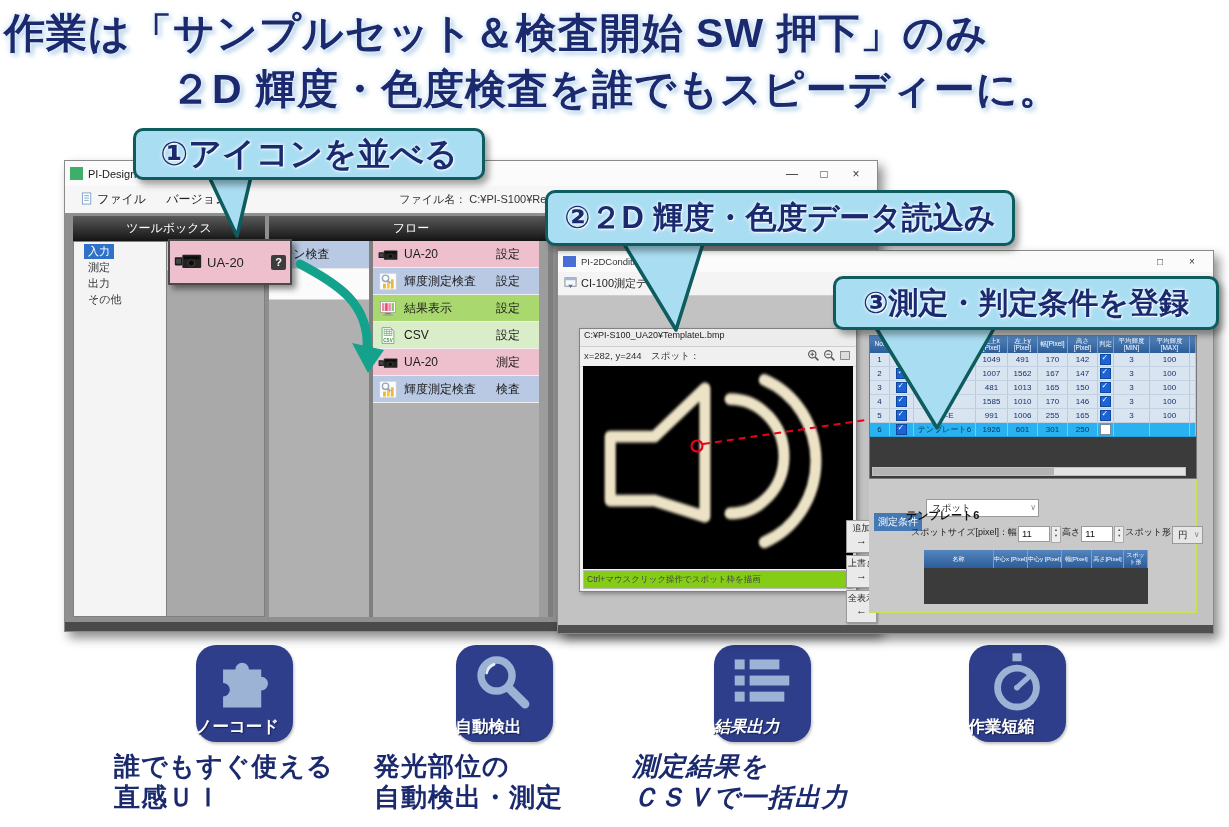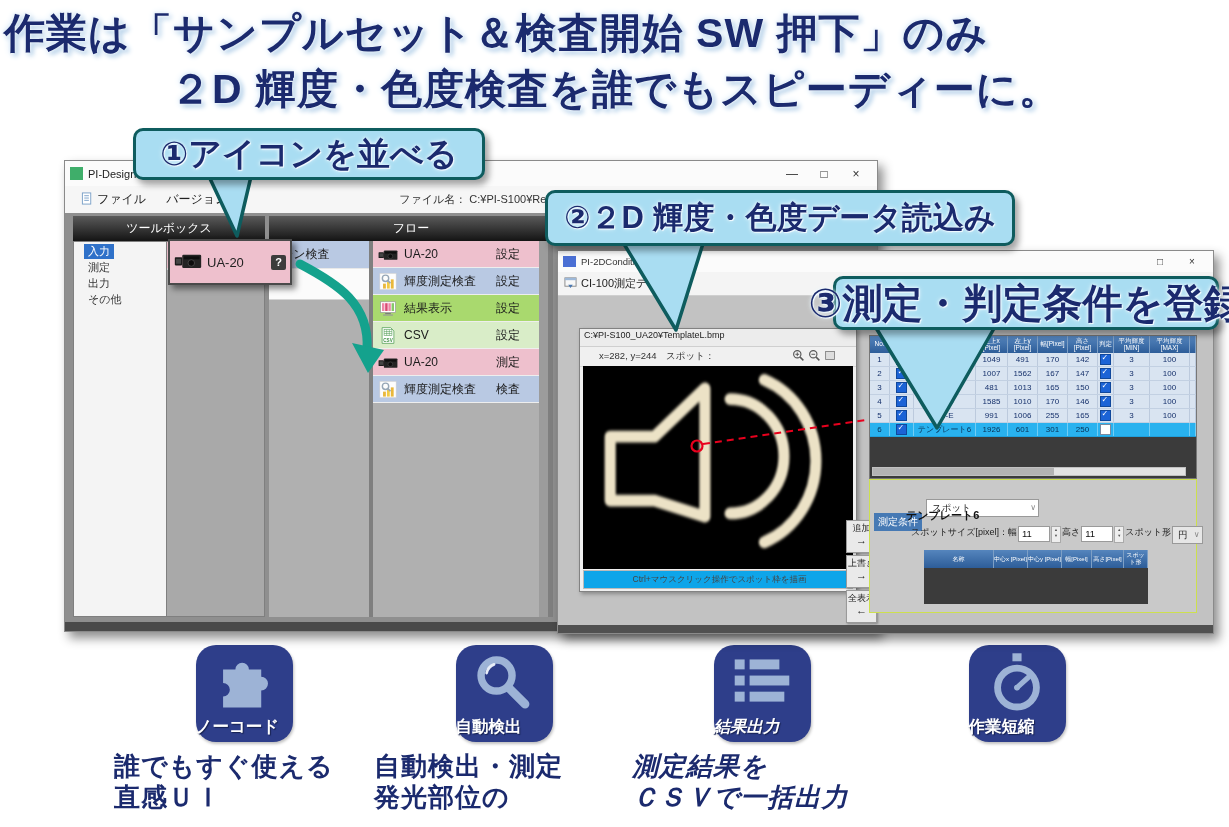--- a/index.html
+++ b/index.html
@@ -61,27 +61,27 @@
   
   #win2{left:557px;top:250px;width:655px;height:382px;background:#c2c2c2;z-index:10;}
   #win2 .tbar{height:21px;}
   #win2 .ttxt{font-size:9.5px;color:#333;}
   #tbar2{position:absolute;left:0;right:0;top:21px;height:23px;background:#f4f4f4;border-bottom:1px solid #cfcfcf;
          display:flex;align-items:center;padding:0 6px;font-size:11px;color:#222;gap:4px;}
   #wfoot2{position:absolute;left:0;right:0;bottom:0;height:8px;background:#505050;}
 
   #viewer{position:absolute;left:21px;top:77px;width:276px;height:262px;background:#f0f0f0;border:1px solid #828282;box-shadow:2px 2px 4px rgba(0,0,0,.3);}
   #vpath{height:15px;background:#ececec;border-bottom:1px solid #cfcfcf;font-size:9px;color:#222;padding:1px 4px;white-space:nowrap;overflow:hidden;}
-  #vstat{height:19px;display:flex;align-items:center;font-size:9.5px;color:#333;padding:0 19px;border-bottom:1px solid #d8d8d8;}
+  #vstat{height:19px;display:flex;align-items:center;font-size:9.5px;color:#333;padding:0 4px;border-bottom:1px solid #d8d8d8;}
   .vicons{margin-left:auto;display:flex;gap:3px;}
   .vicons span svg{width:13px;height:13px;}
   #imgbox{position:absolute;left:3px;right:3px;top:37px;bottom:22px;background:#000;}
   #imgbox svg{width:100%;height:100%;display:block;}
-  #vnote{position:absolute;left:3px;right:3px;bottom:2px;height:17px;background:#0ea5e9;border:1px solid #bbb;
-         font-size:8.5px;color:#444;line-height:16px;padding-left:3px;white-space:nowrap;overflow:hidden;text-align:center;}
+  #vnote{position:absolute;left:3px;right:3px;bottom:2px;height:17px;background:#84cc16;border:1px solid #bbb;
+         font-size:8.5px;color:#444;line-height:16px;padding-left:3px;white-space:nowrap;overflow:hidden;}
 
   #btncol{position:absolute;left:288px;top:269px;width:31px;}
   .sbtn{height:29px;background:#eaeaea;border:1px solid #9a9a9a;margin-bottom:2px;font-size:9px;color:#222;
         text-align:center;line-height:1.25;padding-top:2px;box-shadow:1px 1px 2px rgba(0,0,0,.3);}
   .sbarrow{font-weight:bold;font-size:11px;}
 
   
   #mtable{position:absolute;left:311px;top:84px;width:326px;height:142px;background:#3b3b3b;border:1px solid #777;}
   .mrow{display:grid;grid-template-columns:20px 24px 62px 32px 30px 30px 30px 16px 36px 40px 1fr;}
   #mt-head{height:17px;background:linear-gradient(#5585bd,#2d5d99);}
@@ -113,21 +113,21 @@
   #ct-head{display:grid;grid-template-columns:70px 34px 34px 30px 32px 1fr;height:18px;background:linear-gradient(#5585bd,#2d5d99);}
   .chc{font-size:6px;line-height:1.1;color:#fff;display:flex;align-items:center;justify-content:center;text-align:center;border-right:1px solid #7d9fc5;overflow:hidden;}
 
   
   .balloon{position:absolute;z-index:40;background:var(--balloon-fill);border:3.5px solid var(--balloon-border);
     border-radius:10px;display:flex;align-items:center;justify-content:center;font-weight:bold;color:var(--navy);
     box-shadow:4px 5px 6px rgba(0,0,0,.35);white-space:nowrap;
     text-shadow:0 0 3px #eef9ff,0 0 5px #eaf6ff,1px 1px 0 #f4fbff;}
   #bl1{left:133px;top:128px;width:346px;height:46px;font-size:33px;}
   #bl2{left:545px;top:190px;width:464px;height:50px;font-size:31px;}
-  #bl3{left:833px;top:276px;width:380px;height:48px;font-size:40px;}
+  #bl3{left:833px;top:276px;width:380px;height:48px;font-size:30px;}
   #overlay{position:absolute;left:0;top:0;width:1229px;height:827px;z-index:30;pointer-events:none;}
 
   
   #features{position:absolute;left:0;top:645px;width:1229px;height:182px;}
   .feature{position:absolute;top:0;width:260px;text-align:left;}
   .feature:nth-child(1){left:114px;} .feature:nth-child(2){left:374px;}
   .feature:nth-child(3){left:632px;font-style:italic;} .feature:nth-child(4){left:887px;}
   .badge{position:relative;width:97px;height:97px;margin:0 auto;background:var(--badge-navy);border-radius:20px;box-shadow:1px 2px 3px rgba(0,0,0,.25);}
   .bicon{position:absolute;left:0;right:0;top:6px;display:flex;justify-content:center;}
   .bicon svg{width:62px;height:64px;}
@@ -558,22 +558,22 @@
           <div class="bicon">
             <svg viewBox="0 0 50 50">
               <circle cx="19" cy="19" r="12.5" fill="none" style="stroke:var(--badge-icon)" stroke-width="6"></circle>
               <path d="M11 17 A9.5 9.5 0 0 1 17 10" fill="none" stroke="#e8eef8" stroke-width="2.2" stroke-linecap="round"></path>
               <line x1="29" y1="29" x2="42" y2="42" style="stroke:var(--badge-icon)" stroke-width="7" stroke-linecap="round"></line>
             </svg>
           </div>
           <div class="blabel">自動検出</div>
         </div>
         <div class="bdesc">
+          <div>発光部位の</div>
           <div>自動検出・測定</div>
-          <div>発光部位の</div>
         </div>
       </div>
       <div class="feature">
         <div class="badge">
           <div class="bicon">
             <svg viewBox="0 0 50 44">
               <g style="fill:var(--badge-icon)">
                 <rect x="3" y="3" width="8" height="8"></rect>
                 <rect x="15" y="3" width="24" height="8"></rect>
                 <rect x="3" y="16" width="8" height="8"></rect>

